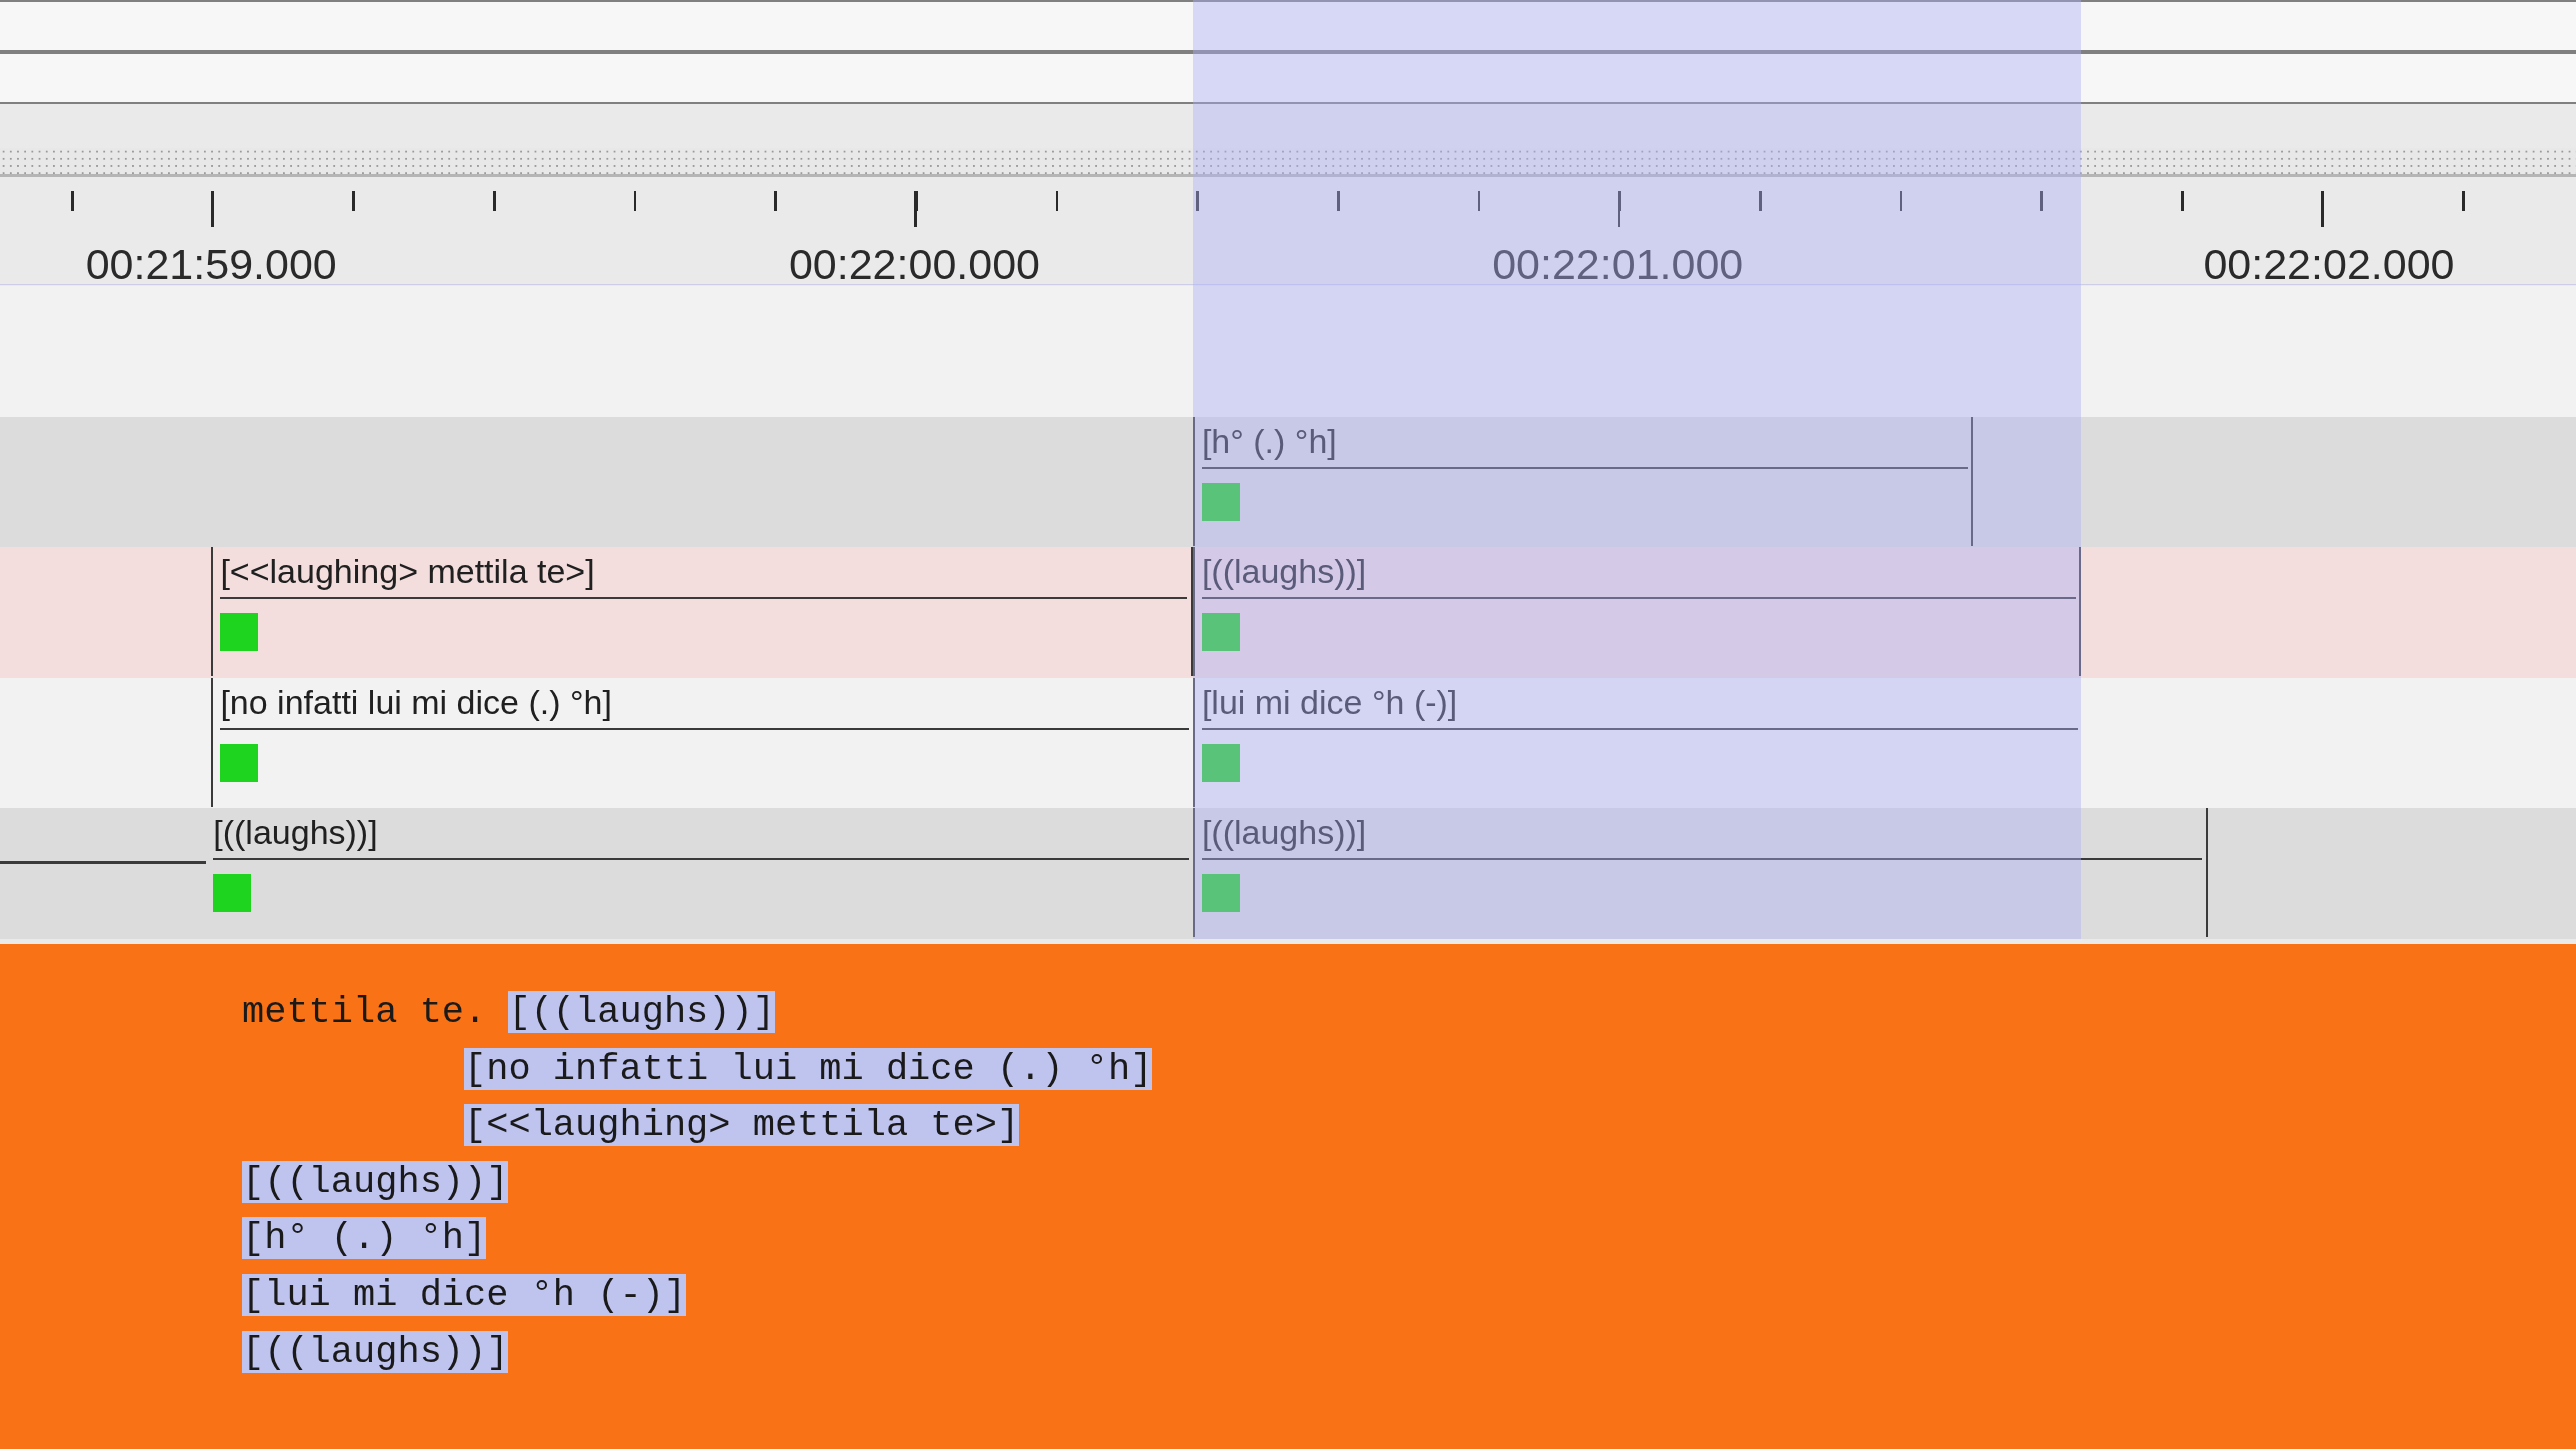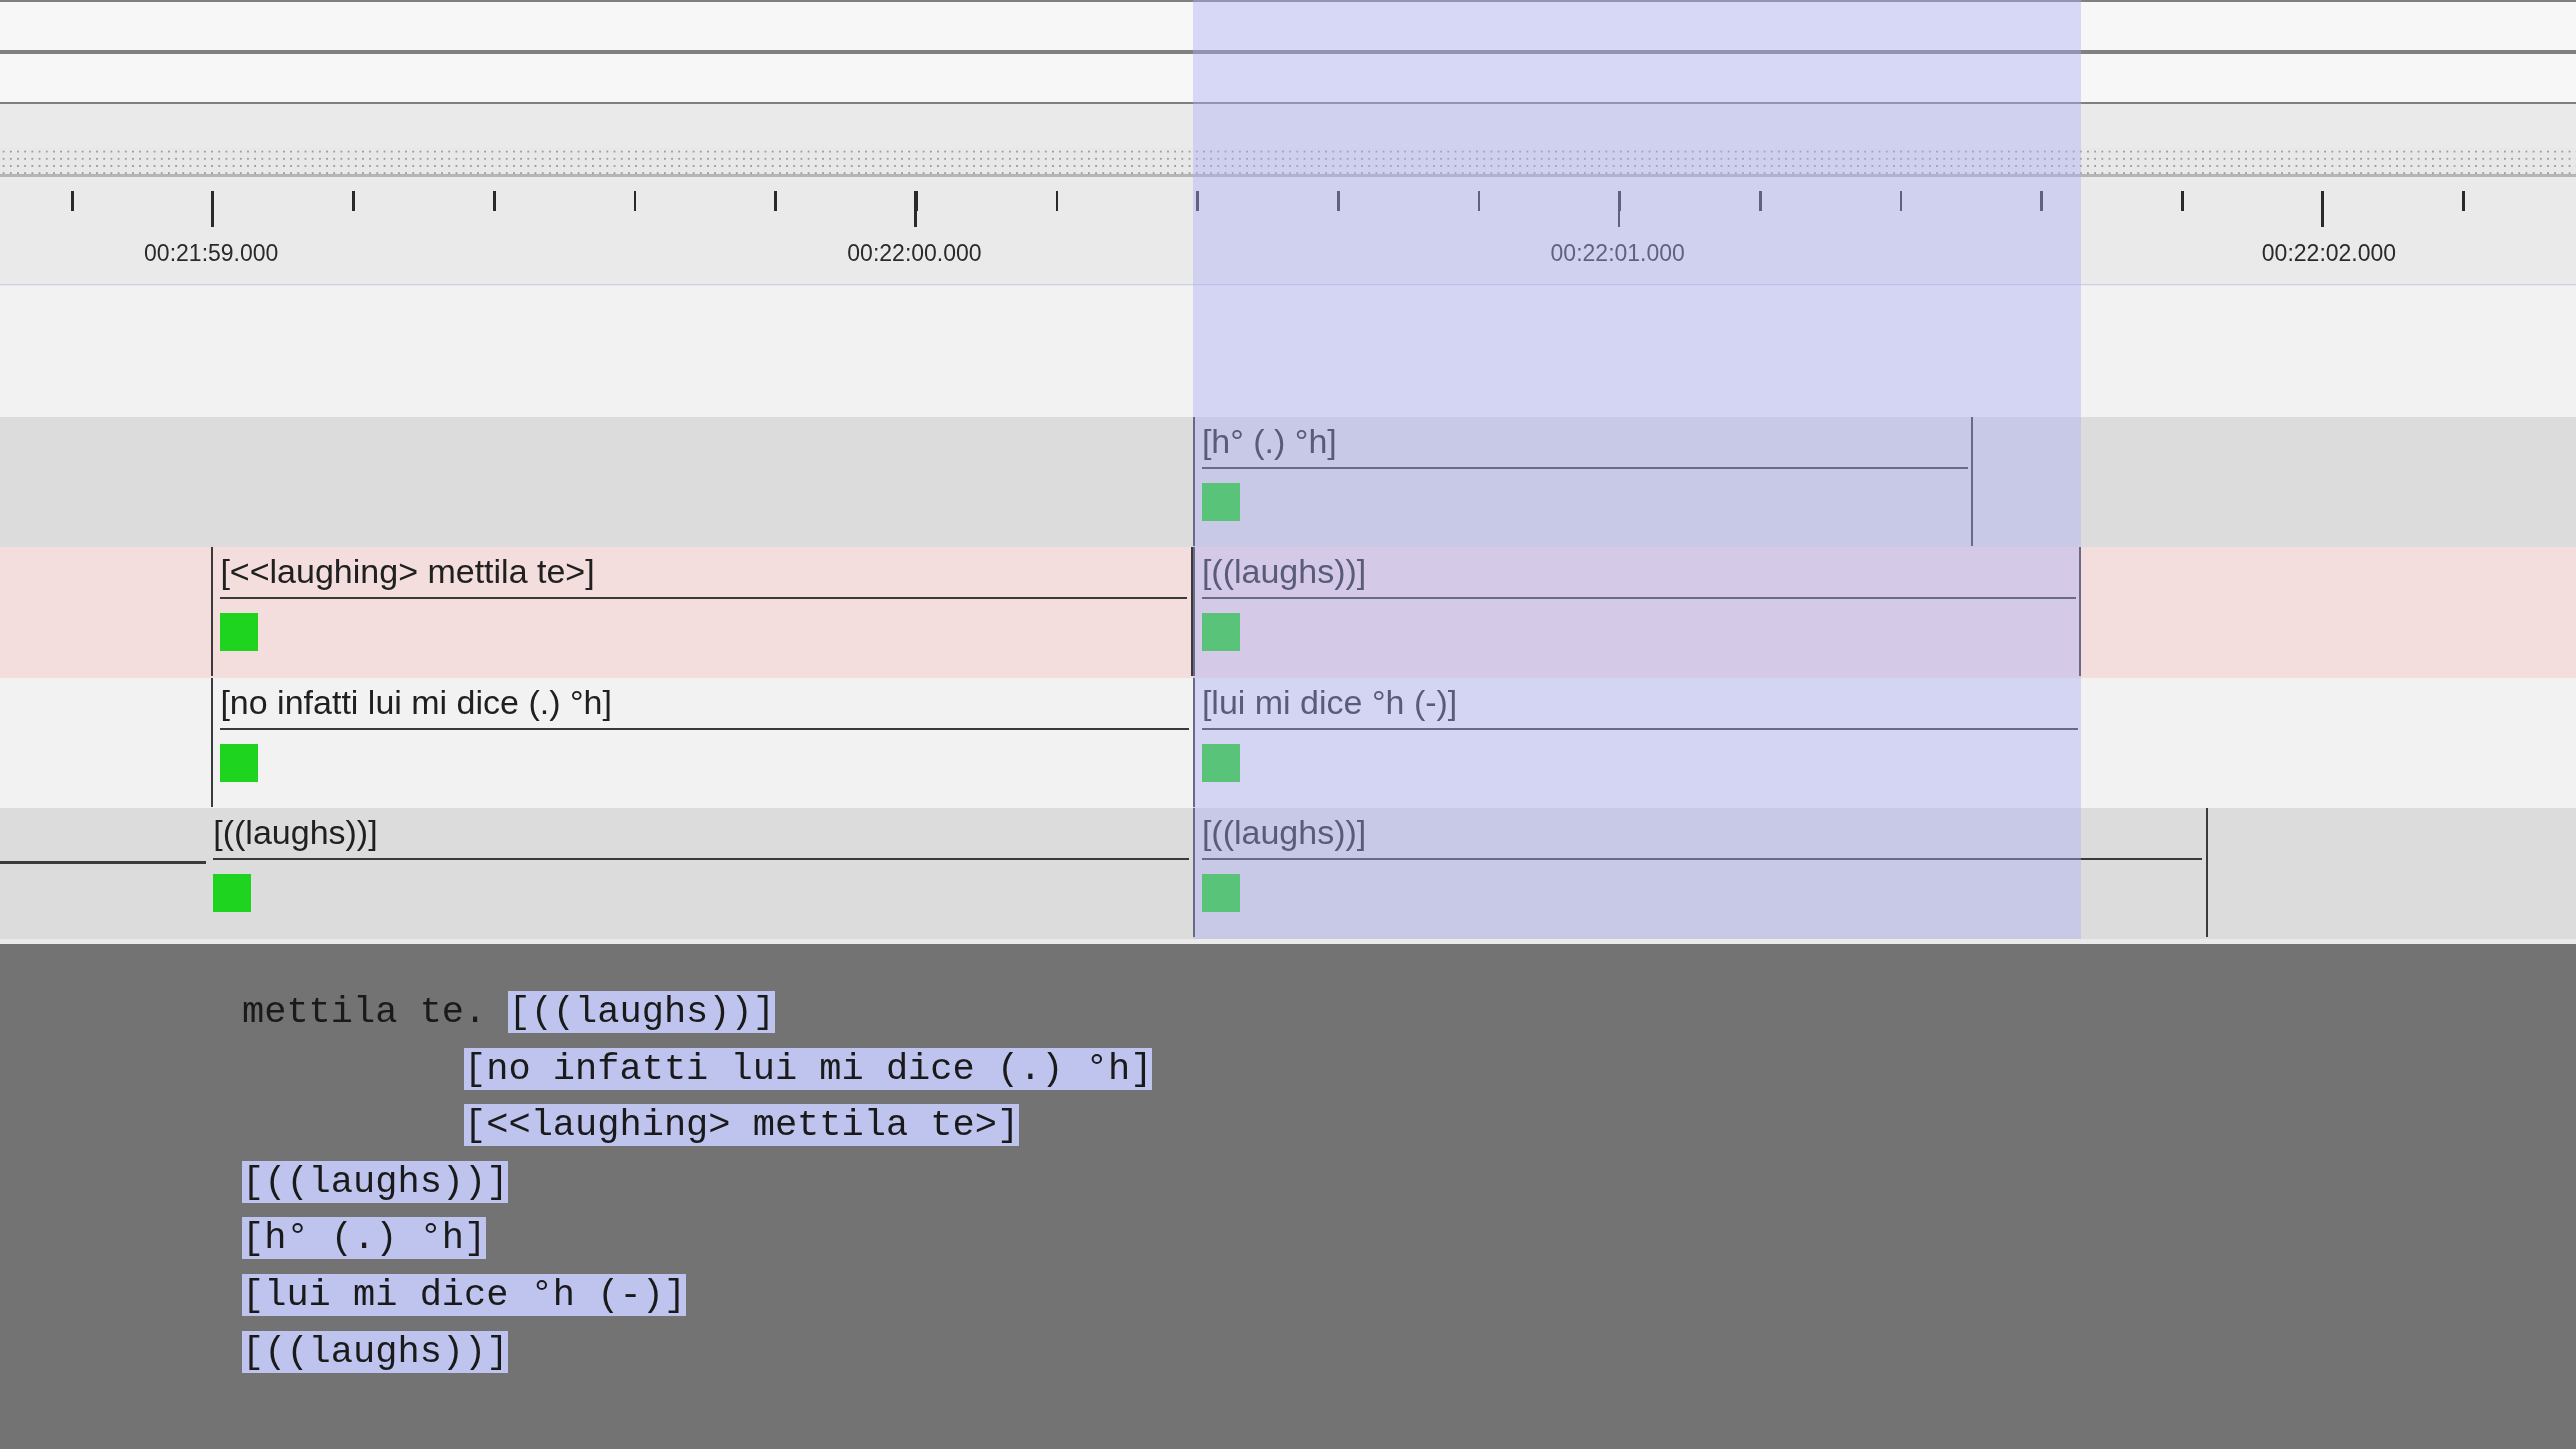--- a/index.html
+++ b/index.html
@@ -50,21 +50,21 @@
   position: absolute;
   top: 14.3px;
   width: 2.7px;
   background: #2a2a2a;
 }
 .ruler .tick.major { height: 36px; }
 .ruler .tick.minor { height: 19.7px; }
 .ruler .tick-label {
   position: absolute;
   top: 63px;
-  font-size: 23px;
+  font-size: 43px;
   color: #2a2a2a;
   transform: translateX(-50%);
   white-space: nowrap;
 }
 .ruler-border {
   position: absolute; top: 284px; left: 0; right: 0;
   border-top: 1.8px solid #cdcde8;
 }
 
 
@@ -132,21 +132,21 @@
   height: 2.7px;
   background: #3a3a3a;
 }
 
 
 .transcript {
   position: absolute;
   top: 944px;
   left: 0; right: 0;
   bottom: 0;
-  background: #737373;
+  background: #f97316;
   font-family: "Courier New", Courier, monospace;
   font-size: 37px;
   color: #1a1a1a;
   padding-top: 40px;
   padding-left: 242px;
   line-height: 1.53;
   white-space: pre;
 }
 .transcript .sel { background: #bfc4ee; }
 </style>

